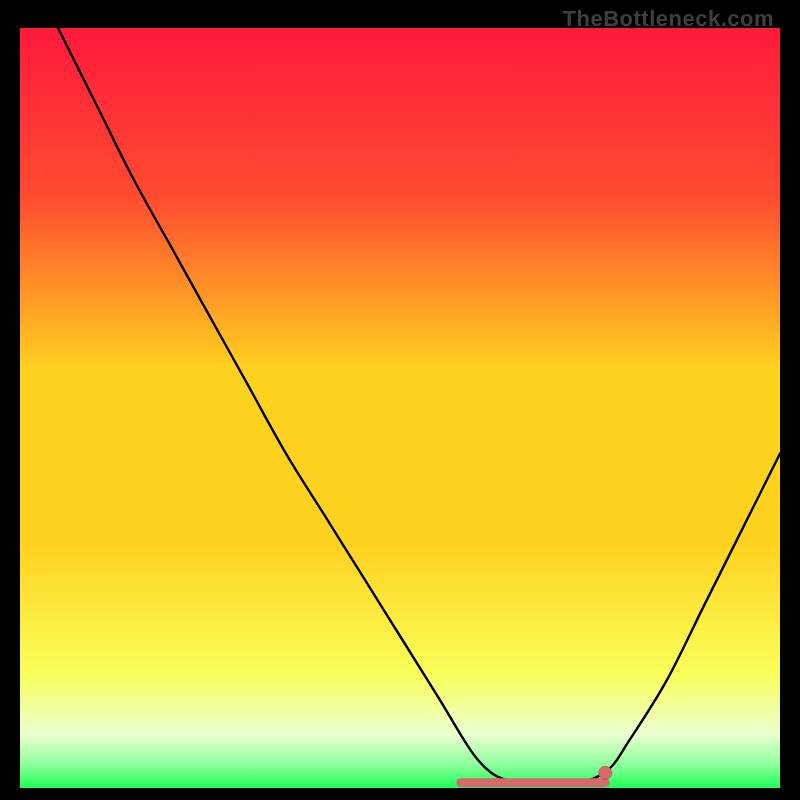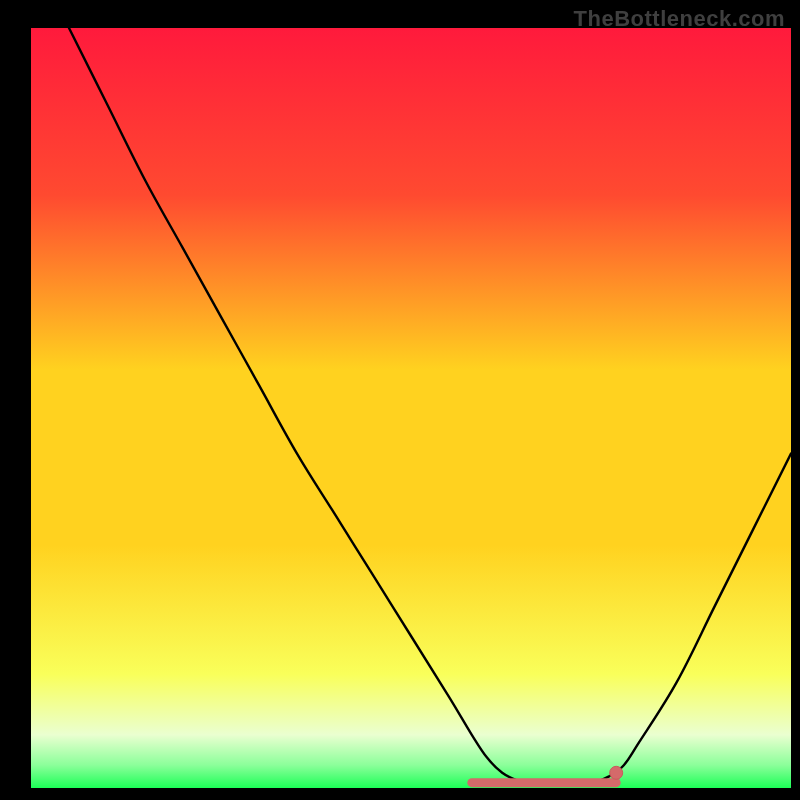--- a/index.html
+++ b/index.html
@@ -9,21 +9,20 @@
     height: 800px;
     background: #000;
     font-family: Arial, Helvetica, sans-serif;
     overflow: hidden;
   }
   .stage {
     position: relative;
     width: 788px;
     height: 800px;
     background: #000;
-    margin-left: 11px;
   }
   .watermark {
     position: absolute;
     top: 6px;
     right: 14px;
     color: #3f3f3f;
     font-size: 22px;
     font-weight: 600;
     letter-spacing: 0.5px;
     z-index: 5;

